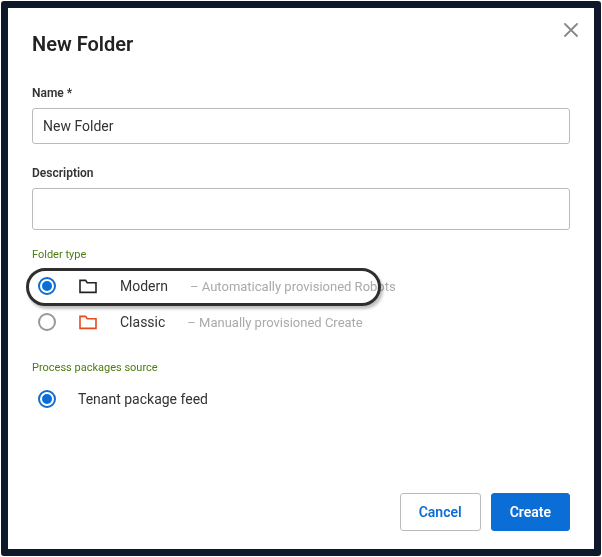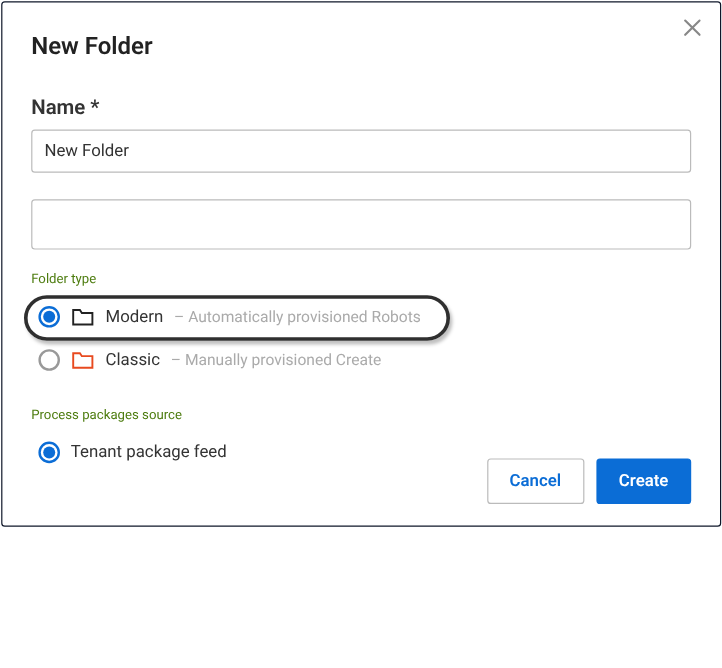--- a/index.html
+++ b/index.html
@@ -4,24 +4,24 @@
   <style>
     * { box-sizing: border-box; margin: 0; padding: 0; }
     body {
       font-family: -apple-system, BlinkMacSystemFont, "Segoe UI", Roboto, Helvetica, Arial, sans-serif;
       background: #fff;
       width: 602px;
       height: 557px;
       position: relative;
     }
     .dialog {
-      border: 1px solid #0f172a;
+      border: 7px solid #0f172a;
       border-radius: 3px;
       width: 600px;
-      height: 438px;
+      height: 555px;
       margin: 1px;
       padding: 24px 24px 20px 24px;
       position: relative;
       background: #fff;
     }
     .close {
       position: absolute;
       top: 14px;
       right: 16px;
       color: #888;
@@ -29,21 +29,21 @@
       font-size: 18px;
       line-height: 1;
     }
     .dialog-title {
       font-size: 20px;
       font-weight: 600;
       color: #222;
       margin-bottom: 30px;
     }
     .field-label {
-      font-size: 17px;
+      font-size: 12px;
       font-weight: 600;
       color: #333;
       margin-bottom: 8px;
       display: block;
     }
     .text-input {
       width: 100%;
       border: 1px solid #bbb;
       border-radius: 3px;
       padding: 9px 10px;
@@ -59,21 +59,21 @@
     }
     .section-label {
       font-size: 11px;
       color: #4d7c0f;
       margin-bottom: 12px;
       display: block;
     }
     .radio-row {
       display: flex;
       align-items: center;
-      gap: 9px;
+      gap: 22px;
       margin-bottom: 10px;
       padding: 4px 6px;
       position: relative;
     }
     .highlight {
       position: absolute;
       border: 3.5px solid #2f2f2f;
       border-radius: 22px;
       padding: 0;
       width: 355px;
@@ -153,20 +153,21 @@
     <svg width="14" height="14" viewBox="0 0 14 14">
         <path d="M1 1 L13 13 M13 1 L1 13" stroke="#888" stroke-width="1.8" stroke-linecap="round"></path>
       </svg>
   </div>
 
   <h1 class="dialog-title">New Folder</h1>
 
   <label class="field-label">Name *</label>
   <input type="text" class="text-input" value="New Folder" style="">
 
+  <label class="field-label">Description</label>
   <input type="text" class="text-input desc-input" value="" style="">
 
   <span class="section-label">Folder type</span>
 
   <div class="radio-row">
     <div class="highlight"></div>
     <span class="radio checked"></span>
     <svg class="folder-icon" viewBox="0 0 24 20">
         <path d="M2 3 h7 l2 3 h11 v12 h-20 z" fill="none" stroke="#222" stroke-width="2"></path>
       </svg>

